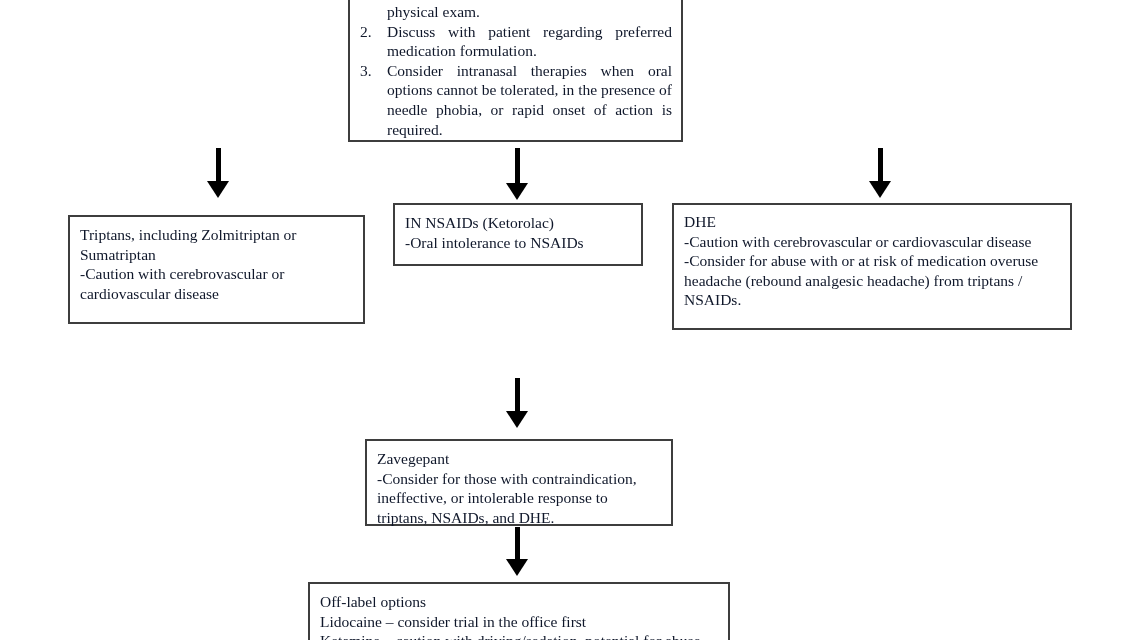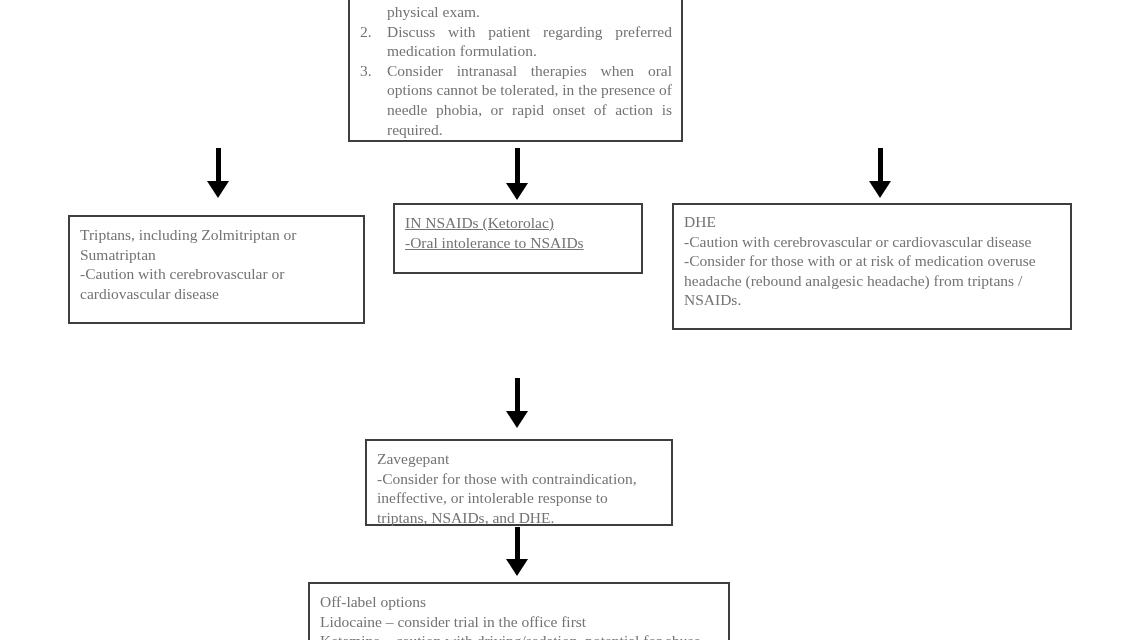--- a/index.html
+++ b/index.html
@@ -7,21 +7,21 @@
     padding: 0;
     background: #ffffff;
   }
   .canvas {
     position: relative;
     width: 1138px;
     height: 640px;
     background: #ffffff;
     overflow: hidden;
     font-family: "Liberation Serif", "DejaVu Serif", serif;
-    color: #737373;
+    color: #0f172a;
   }
   .fbox {
     position: absolute;
     box-sizing: border-box;
     border: 2px solid #3e3e3e;
     background: #ffffff;
     font-size: 15.5px;
     line-height: 19.6px;
     padding: 8px 10px;
   }
@@ -51,22 +51,21 @@
     left: 68px;
     top: 203px;
     width: 297px;
     height: 109px;
     margin-top: 12px;
   }
   .box-nsaids {
     left: 393px;
     top: 203px;
     width: 250px;
-    height: 71px;
-    text-decoration: underline;
+    height: 63px;
   }
   .box-dhe {
     left: 672px;
     top: 203px;
     width: 400px;
     height: 127px;
     padding: 7px 10px;
   }
   
   .box-zavegepant {
@@ -147,21 +146,21 @@
   </div>
 
   <div class="fbox box-nsaids">
     <div class="line">IN NSAIDs (Ketorolac)</div>
     <div class="line">-Oral intolerance to NSAIDs</div>
   </div>
 
   <div class="fbox box-dhe">
     <div class="line">DHE</div>
     <div class="line">-Caution with cerebrovascular or cardiovascular disease</div>
-    <div class="line">-Consider for those with or at risk of medication overuse headache (rebound analgesic headache) from triptans / NSAIDs.</div>
+    <div class="line">-Consider for abuse with or at risk of medication overuse headache (rebound analgesic headache) from triptans / NSAIDs.</div>
   </div>
 
   <div class="arrow arrow-4">
     <div class="stem"></div>
     <div class="head"></div>
   </div>
 
   <div class="fbox box-zavegepant">
     <div class="line">Zavegepant</div>
     <div class="line">-Consider for those with contraindication, ineffective, or intolerable response to triptans, NSAIDs, and DHE.</div>

